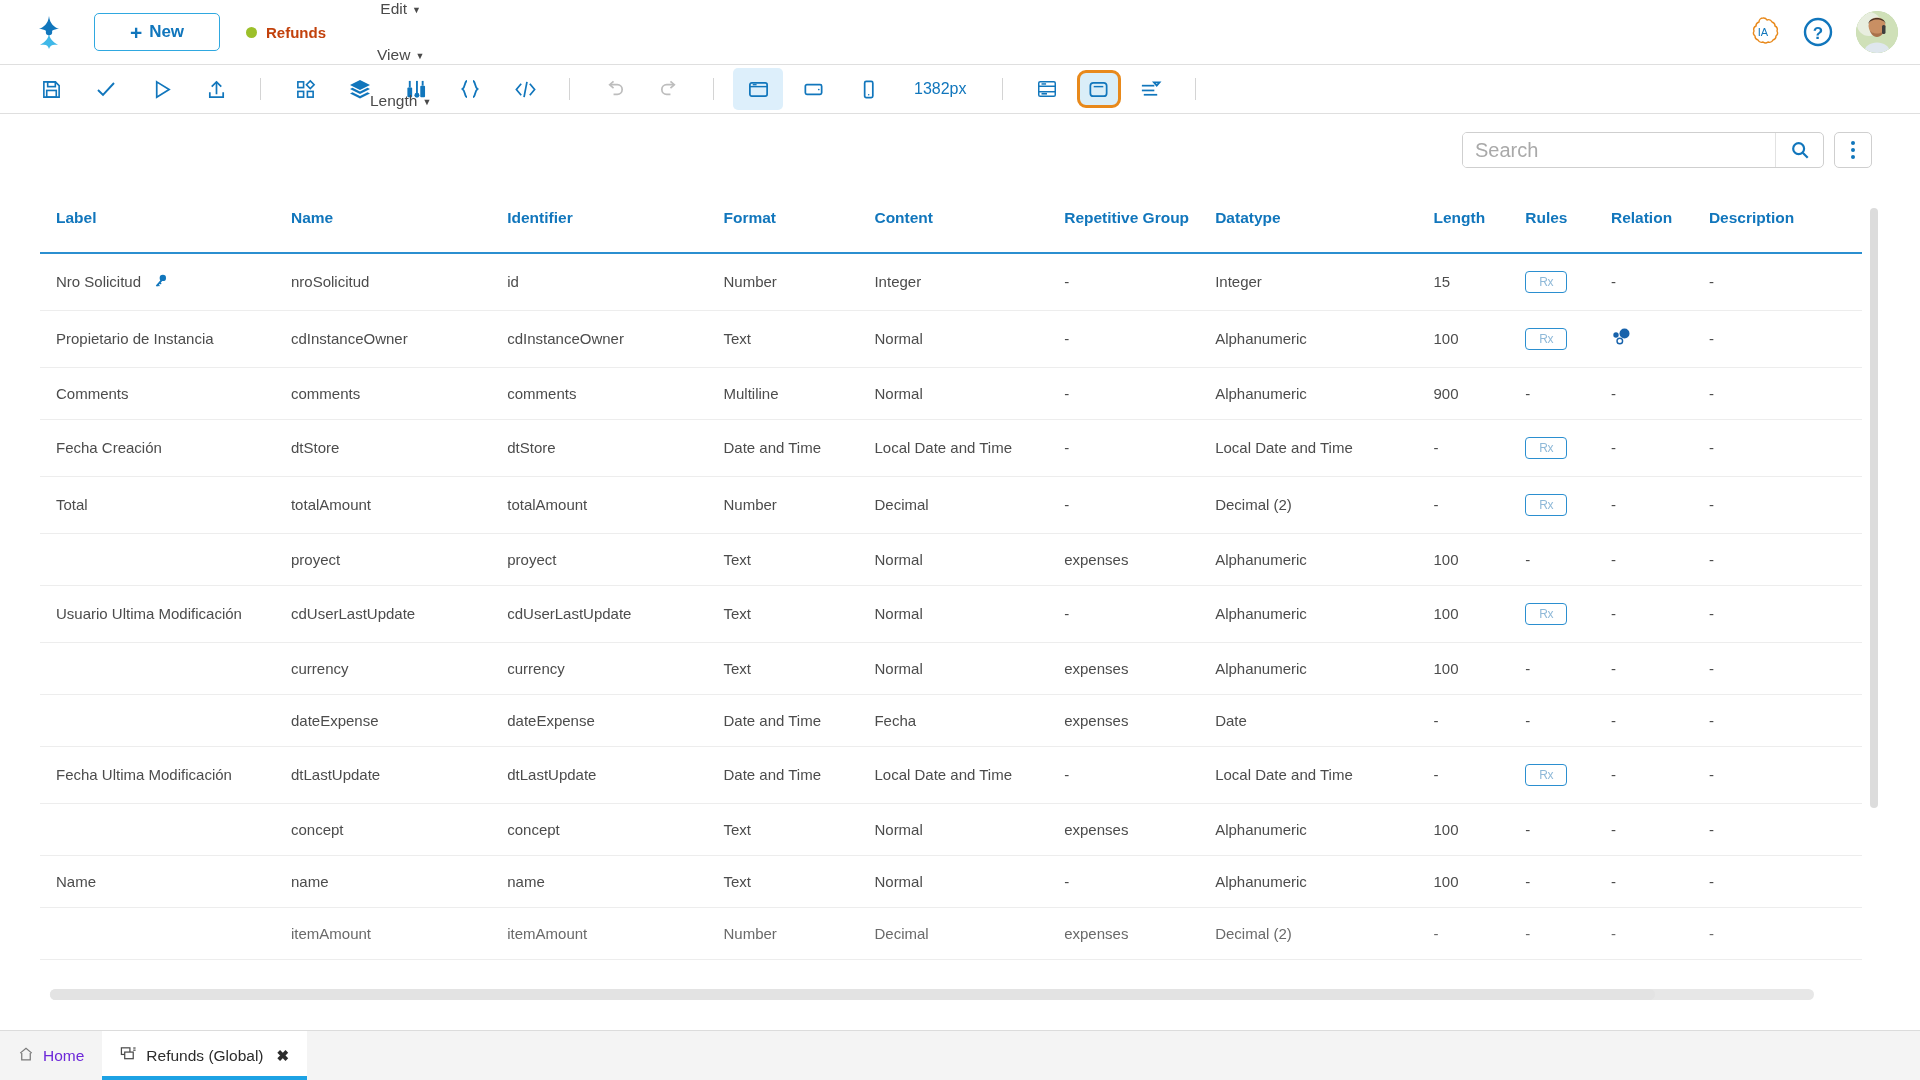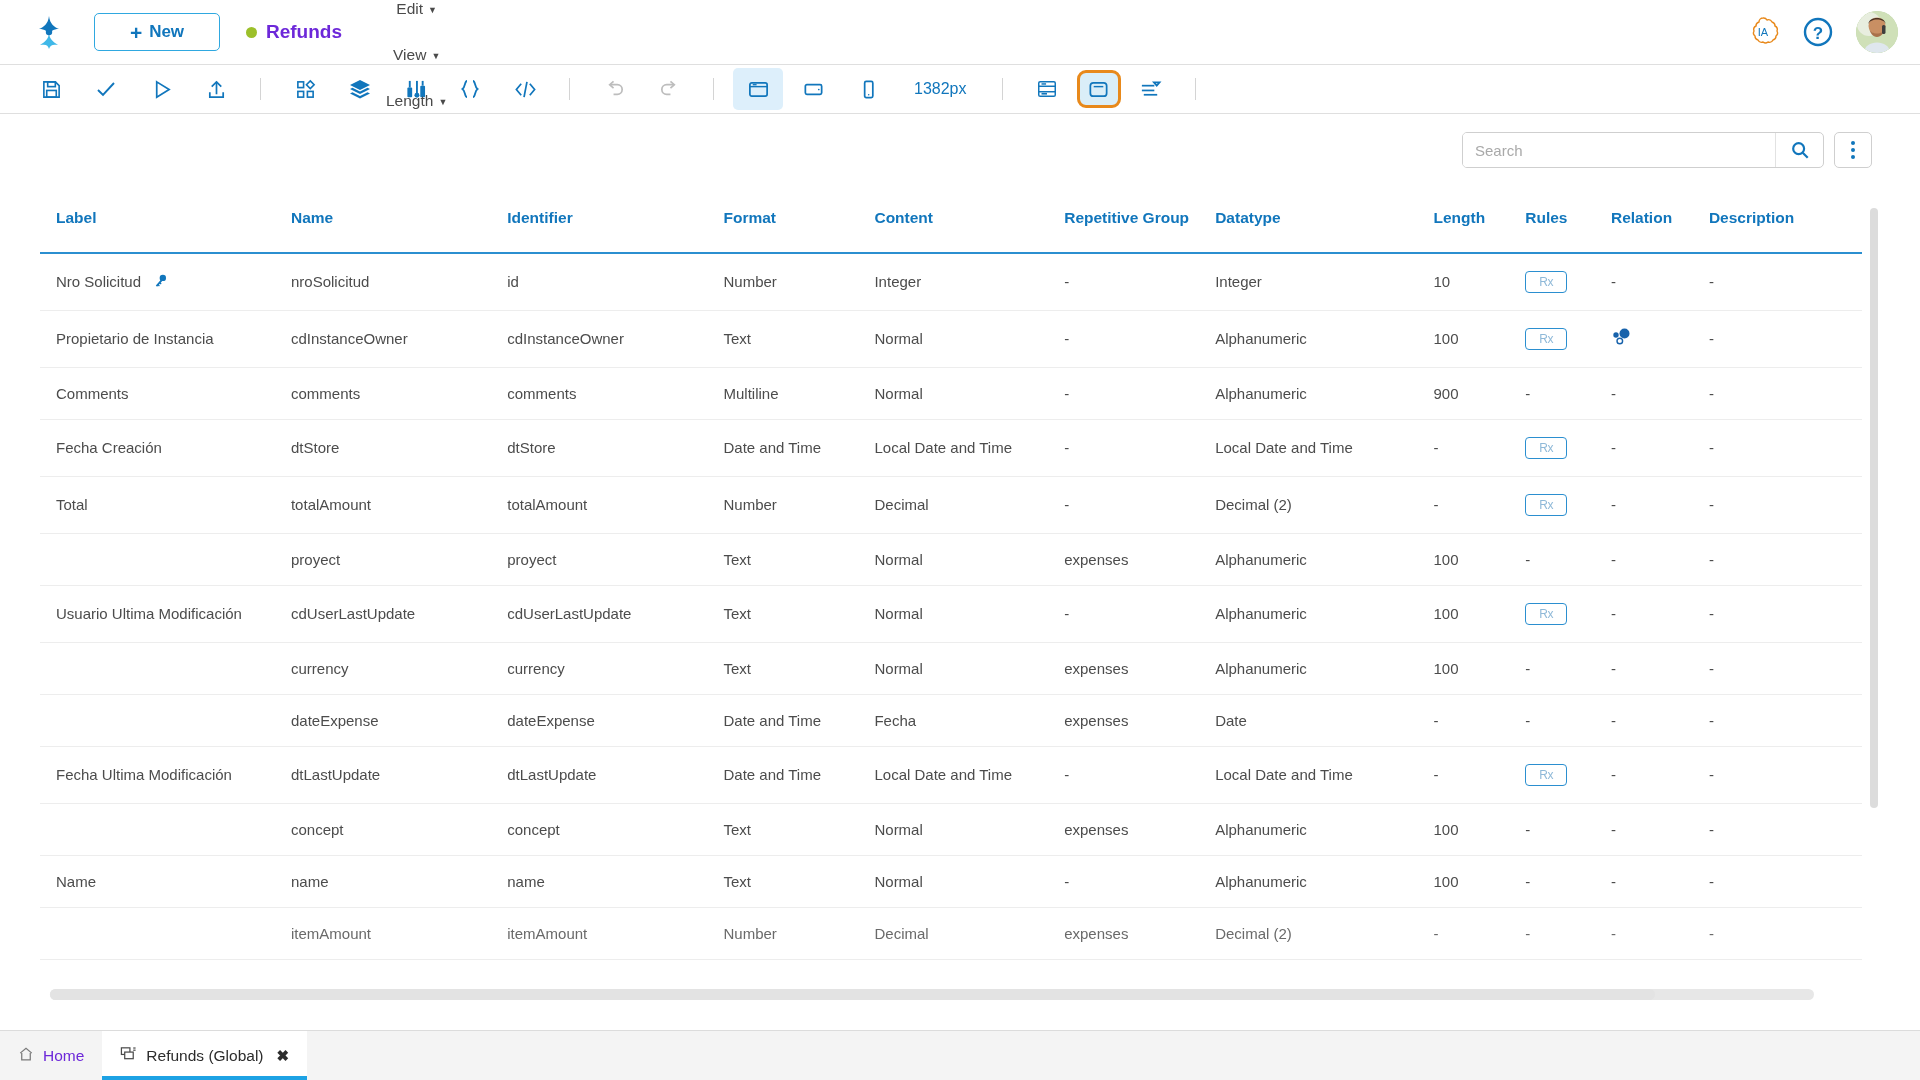--- a/index.html
+++ b/index.html
@@ -37,21 +37,21 @@
     display: flex; align-items: center; justify-content: center;
     gap: 7px;
     cursor: pointer;
     padding: 0 16px;
   }
   .new-btn .plus { font-size: 21px; font-weight: bold; line-height: 1; }
 
   .doc-title {
     margin-left: 26px;
     display: flex; align-items: center; gap: 9px;
-    font-size: 19px; font-weight: bold; color: #6d28d9;
+    font-size: 15px; font-weight: bold; color: #c2410c;
   }
   .status-dot { width: 11px; height: 11px; border-radius: 50%; background: #9cc02a; }
 
   .menus { margin-left: 44px; display: flex; align-items: center; gap: 28px; flex-direction: column; }
   .menu-item {
     font-size: 15.5px; color: #4a4a4a; cursor: pointer;
     display: flex; align-items: center; gap: 5px;
   }
   .caret { font-size: 9px; color: #4a4a4a; position: relative; top: 1px;}
 
@@ -108,21 +108,21 @@
     display: flex; justify-content: flex-end; align-items: center;
     padding-top: 18px; padding-right: 8px; gap: 10px;
   }
   .searchbox {
     display: flex; align-items: center;
     border: 1px solid #cfcfcf; border-radius: 5px;
     height: 36px; width: 362px; overflow: hidden; background: #fff;
   }
   .searchbox input {
     flex: 1; border: none; outline: none; height: 100%;
-    padding: 0 12px; font-size: 15px; color: #c2410c;
+    padding: 0 12px; font-size: 20px; color: #c2410c;
     font-family: "Liberation Sans", sans-serif;
   }
   .searchbox input::placeholder { color: #a9a9a9; }
   .search-go {
     width: 48px; height: 100%; border-left: 1px solid #e2e2e2;
     display:flex; align-items:center; justify-content:center; cursor: pointer;
   }
   .kebab {
     width: 38px; height: 36px; border: 1px solid #cfcfcf; border-radius: 5px;
     display:flex; flex-direction: column; align-items:center; justify-content:center;
@@ -497,21 +497,21 @@
                     <path d="M8.4 7.2L3 13.4l1.3 1.3 1.1-1.2 1 .9.9-1-1-.9 1-1.1 1 .9.9-1-1-.9 1.6-1.8z"></path>
                   </svg></span>
               </div>
             </td>
             <td class="col-name">nroSolicitud</td>
             <td class="col-ident">id</td>
             <td class="col-format">Number</td>
             <td class="col-content">Integer</td>
             <td class="col-rep">-</td>
             <td class="col-dtype">Integer</td>
-            <td class="col-length">10</td>
+            <td class="col-length">15</td>
             <td class="col-rules"><span class="rx-badge">Rx</span></td>
             <td class="col-relation">-</td>
             <td class="col-desc">-</td>
           </tr>
           <tr>
             <td class="col-label">
               <div class="cell-label-wrap">
                 <span>Propietario de Instancia</span>
               </div>
             </td>

